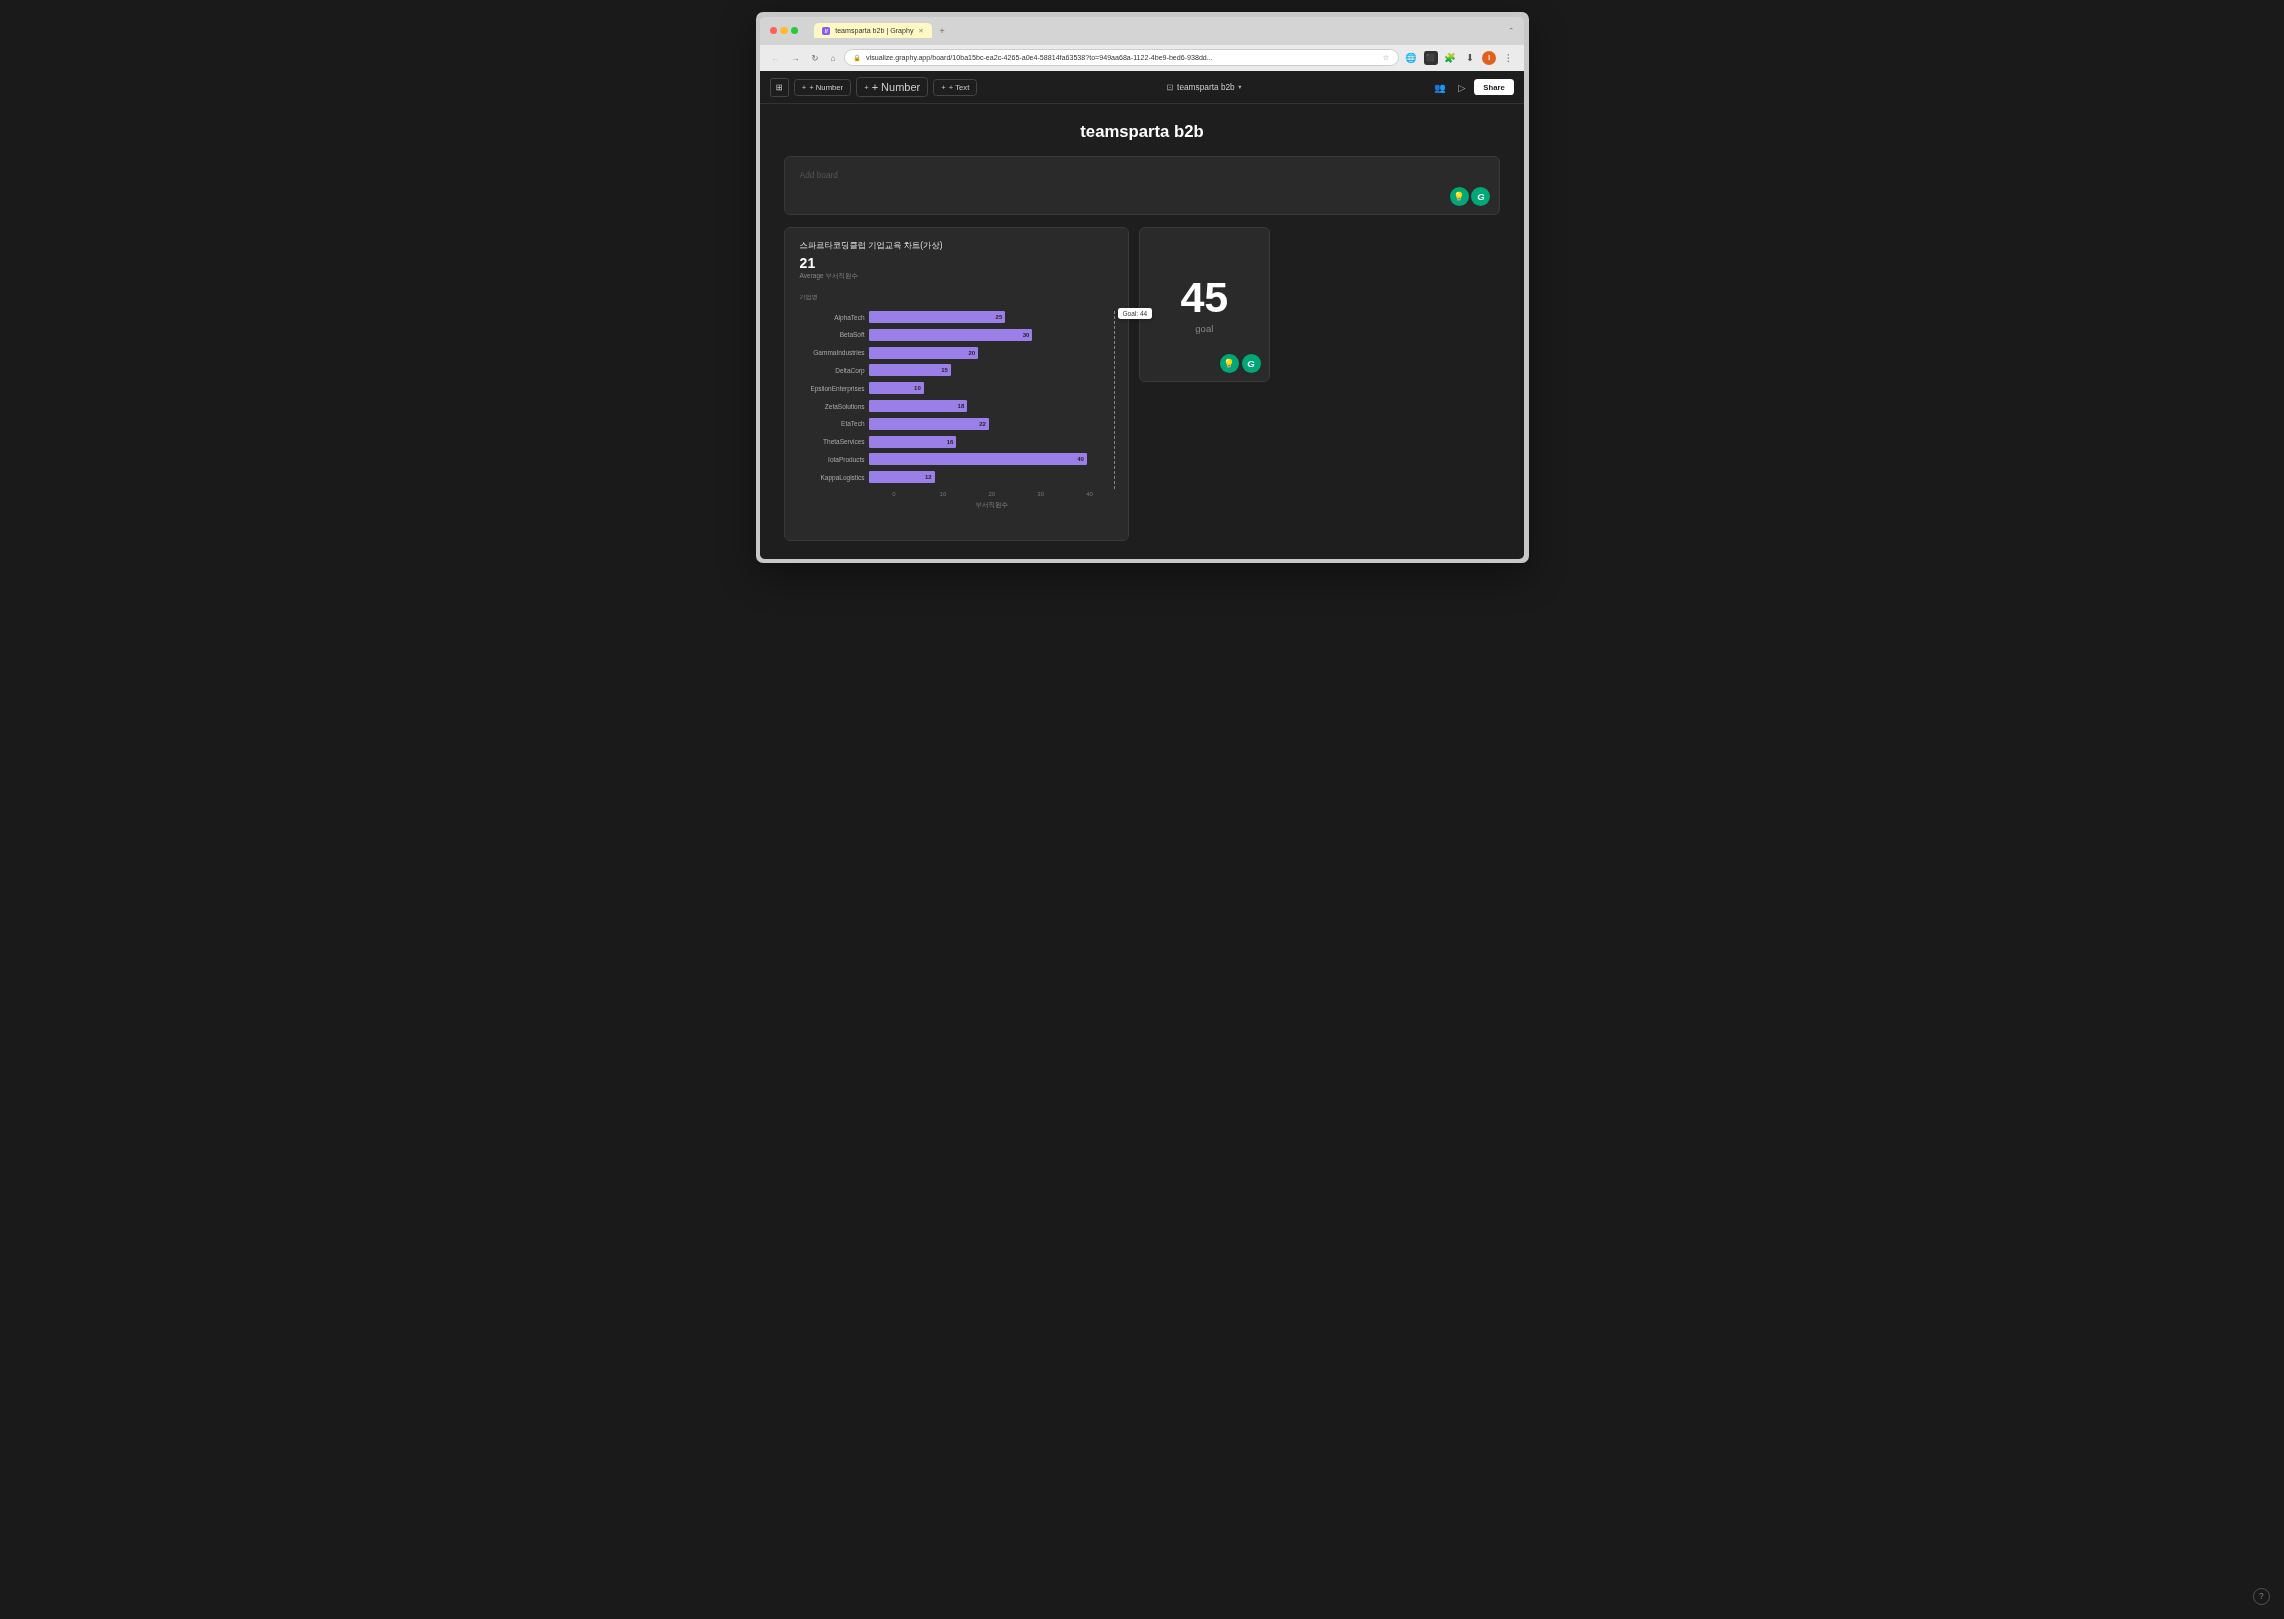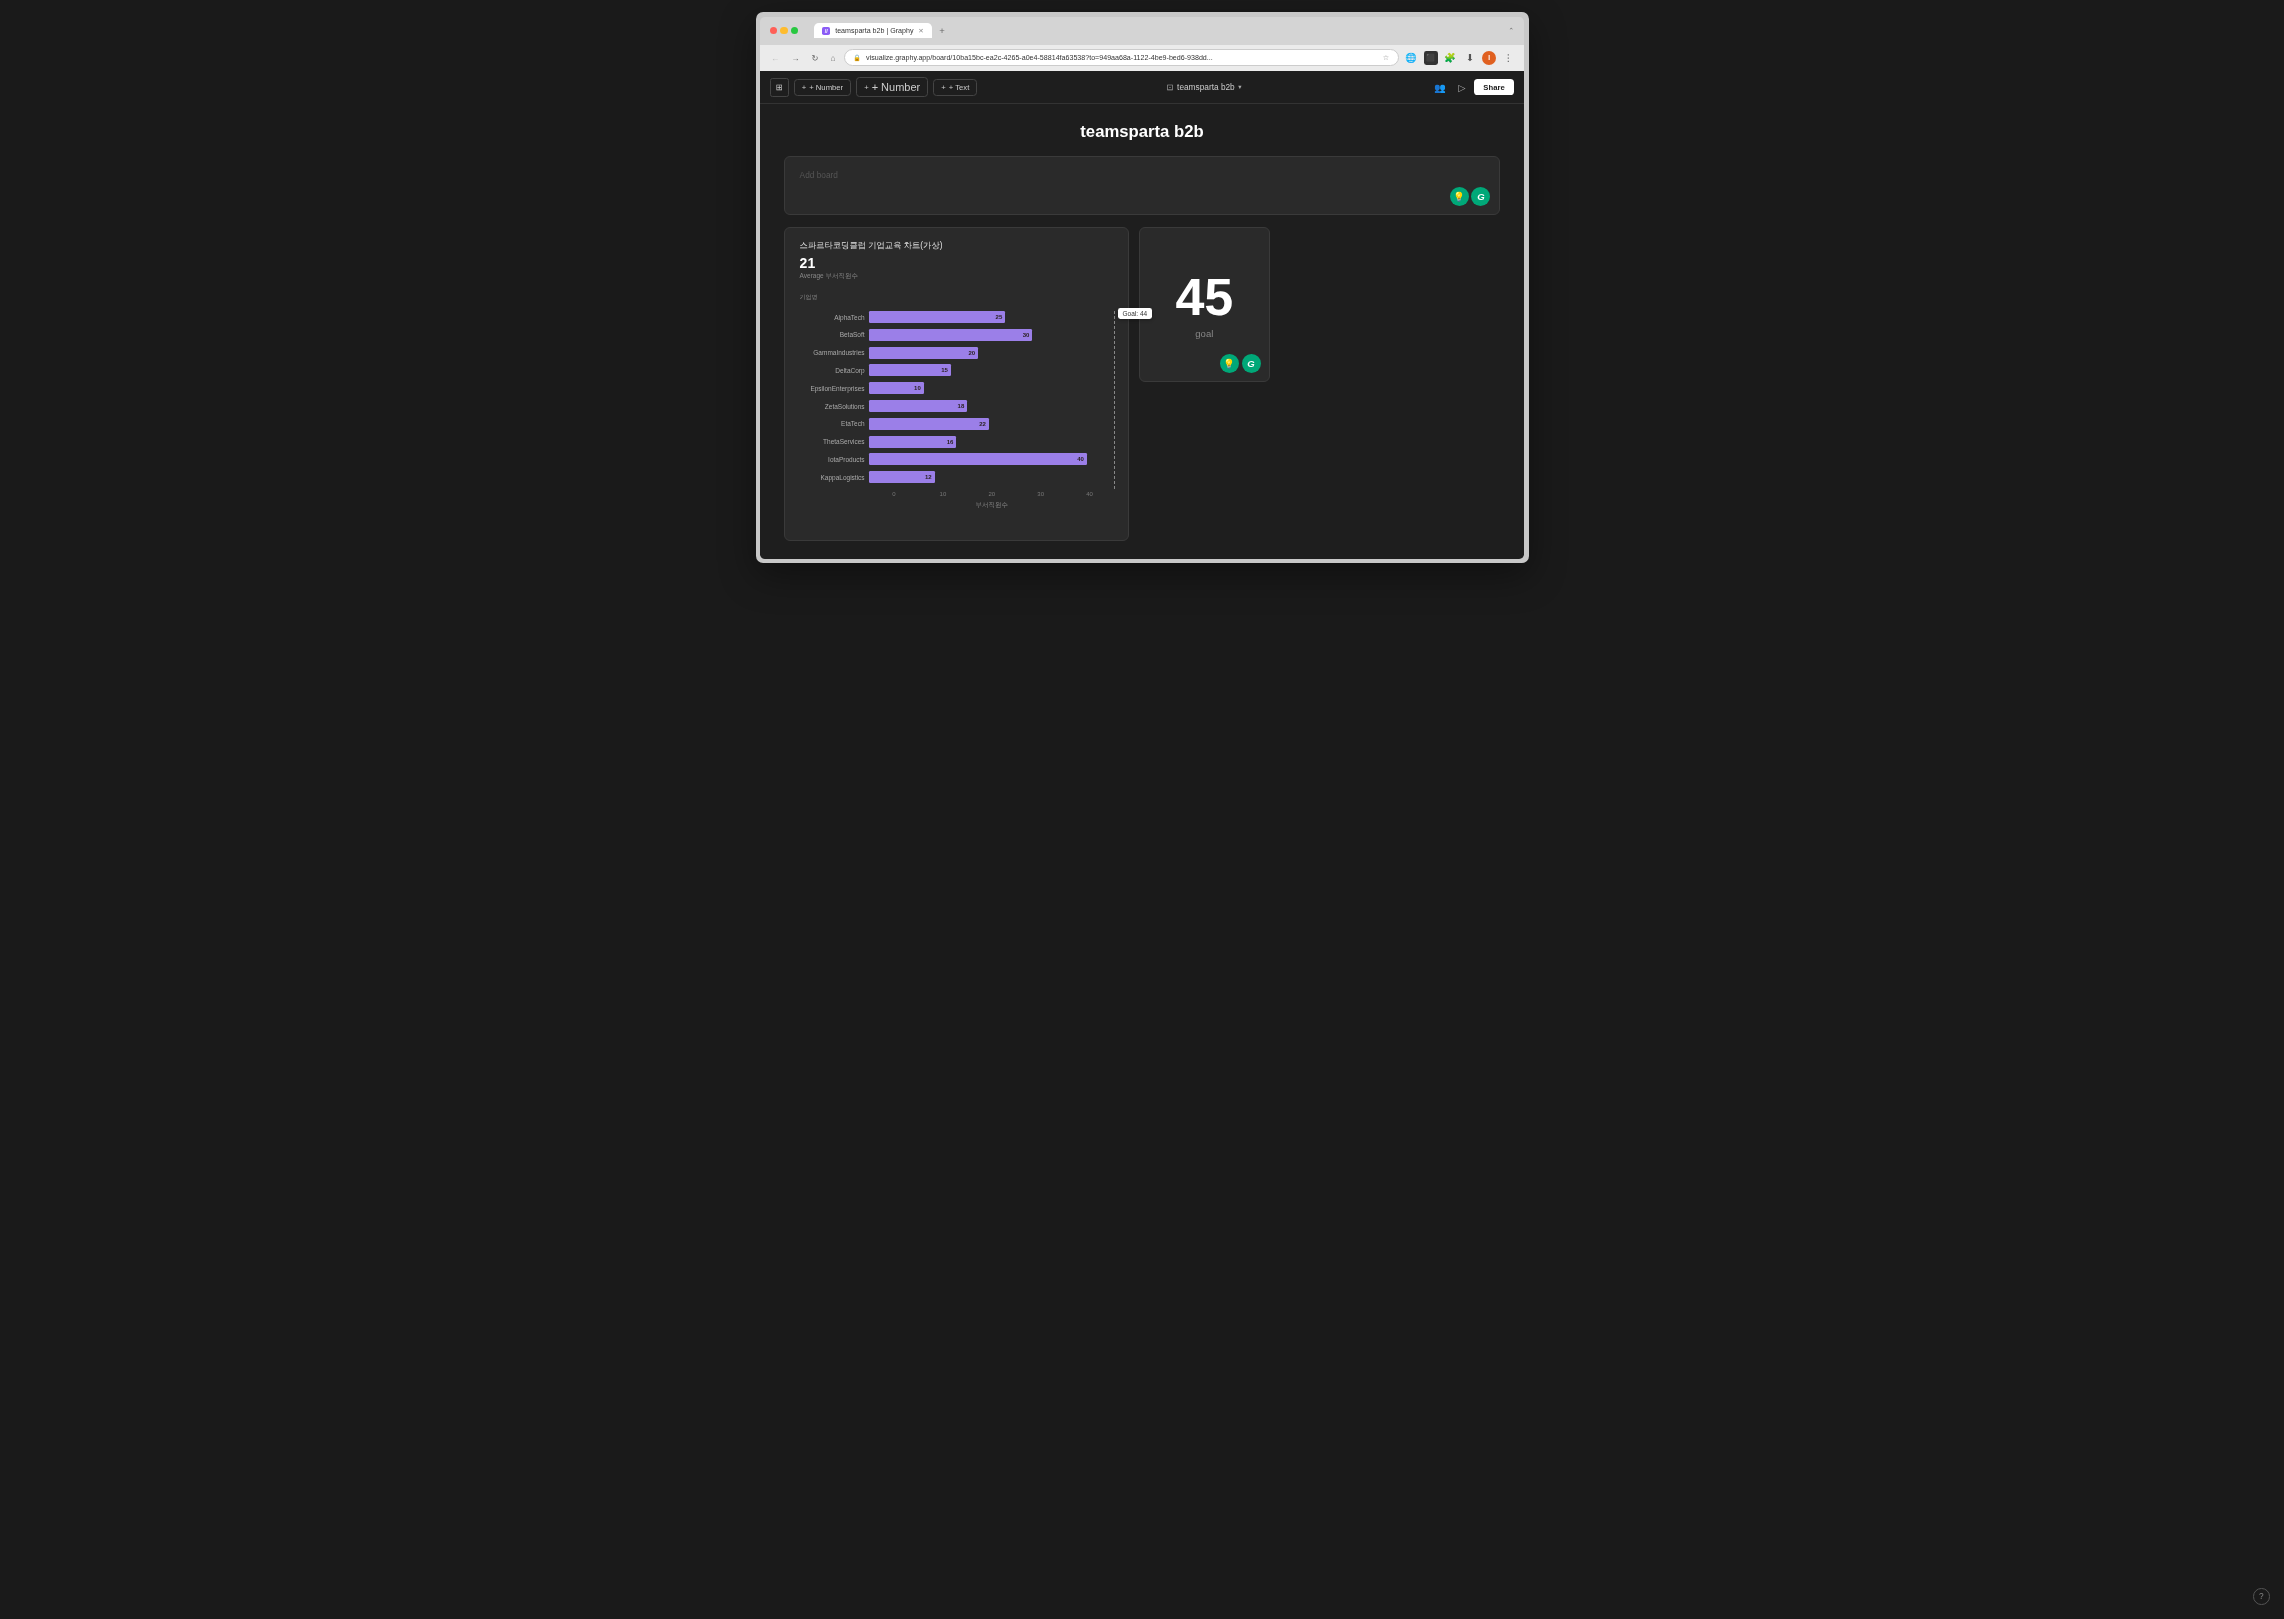--- a/index.html
+++ b/index.html
@@ -36,21 +36,21 @@
     .traffic-light.maximize { background: #28c840; }
 
     .browser-tab-bar {
       display: flex;
       align-items: center;
       margin-left: 9.5px;
       gap: 2.4px;
     }
 
     .browser-tab {
-      background: #ffffff;
+      background: #fef9c3;
       border-radius: 4.8px 4.8px 0 0;
       padding: 3.6px 8.3px;
       display: flex;
       align-items: center;
       gap: 4.8px;
       font-size: 7.1px;
       color: #333;
       justify-content: center;
     }
 
@@ -424,21 +424,21 @@
       min-height: 155px;
       display: flex;
       flex-direction: column;
       align-items: center;
       justify-content: center;
       position: relative;
     }
 
     .number-big {
       color: white;
-      font-size: 52px;
+      font-size: 43px;
       font-weight: 700;
       line-height: 1;
     }
 
     .number-label {
       color: #888;
       font-size: 9.5px;
       margin-top: 4.8px;
     }
 

